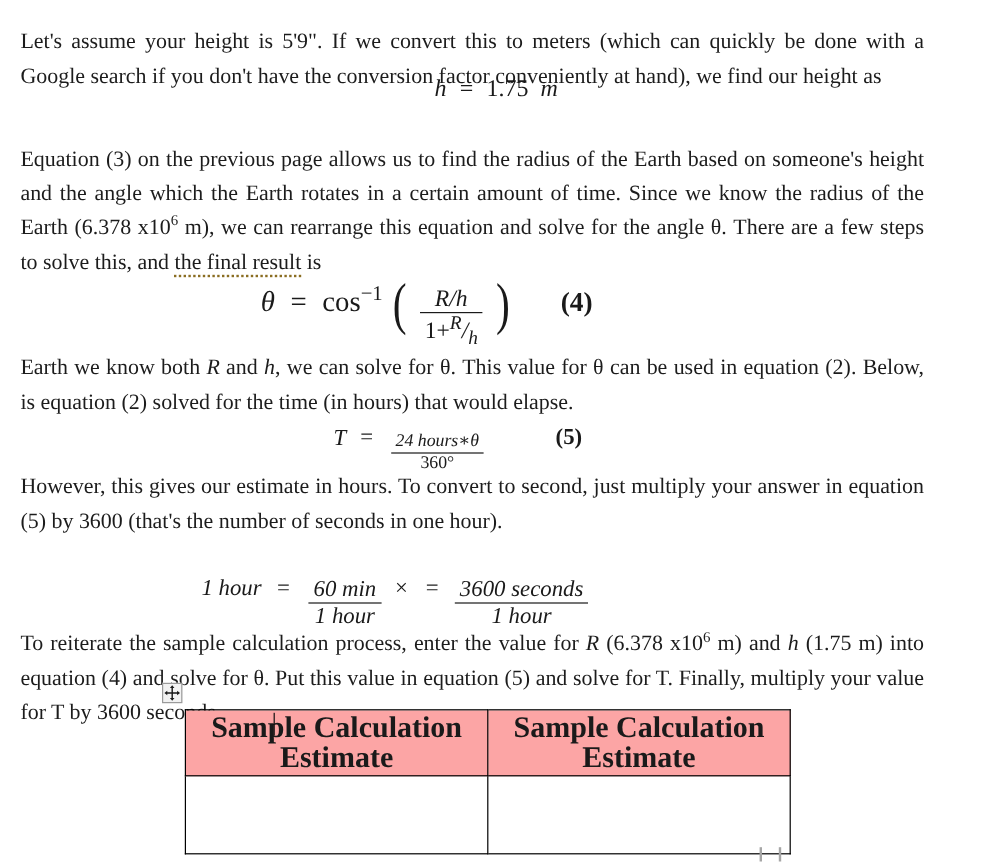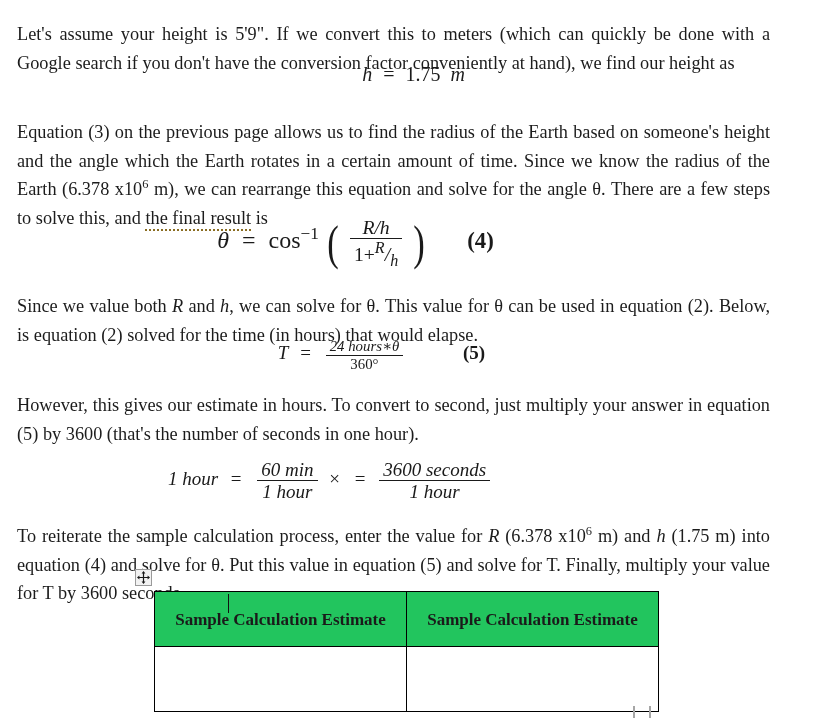--- a/index.html
+++ b/index.html
@@ -39,21 +39,21 @@
   }
   .mathup { font-style: normal; }
   
   .frac {
     display: inline-block;
     vertical-align: middle;
     text-align: center;
     line-height: 1.12;
     margin: 0 3px;
   }
-  .frac > .num { display: block; padding: 0 4px; }
+  .frac > .num { display: block; padding: 0 4px; margin-top: 22px; }
   .frac > .den {
     display: block;
     border-top: 1.4px solid #1a1a1a;
     padding: 0 4px;
   }
   .paren {
     display: inline-block;
     font-size: 2.0em;
     vertical-align: middle;
     font-weight: 300;
@@ -87,23 +87,23 @@
     border-collapse: collapse;
     table-layout: fixed;
   }
   table.calc-table td {
     border: 1.6px solid #000000;
     vertical-align: middle;
     text-align: center;
     padding: 2px 6px;
   }
   table.calc-table td.hdr {
-    background: #22c55e;
+    background: #fca5a5;
     font-weight: bold;
-    font-size: 17px;
+    font-size: 25px;
     line-height: 25px;
     height: 50px;
     width: 239px;
   }
   table.calc-table td.body-cell {
     height: 60px;
     background: #ffffff;
   }
   .move-handle {
     position: absolute;
@@ -165,21 +165,21 @@
       <span class="frac" style="font-size:0.82em;">
         <span class="num mathvar">R/h</span>
         <span class="den"><span class="mathup">1+</span><span class="slashfrac"><sup>R</sup><span>/</span><sub>h</sub></span></span>
       </span>
       <span class="paren">)</span>
       <span class="eqnum" style="margin-left:34px; font-size:0.95em;">(4)</span>
     </span>
   </div>
 
   <div style="position:absolute; left:0; top:277px; width:827px;">
-    <p class="para"><span>Since we value both </span><span class="mathvar">R</span><span> and </span><span class="mathvar">h</span><span>, we can solve for θ. This value for θ can be used in equation (2). Below, is equation (2) solved for the time (in hours) that would elapse.</span></p>
+    <p class="para"><span>Earth we know both </span><span class="mathvar">R</span><span> and </span><span class="mathvar">h</span><span>, we can solve for θ. This value for θ can be used in equation (2). Below, is equation (2) solved for the time (in hours) that would elapse.</span></p>
   </div>
 
   <div class="eq-block" style="position:absolute; left:0; top:338px; width:827px; font-size:19px;">
     <span style="display:inline-block; transform:translateX(-32px);">
       <span class="mathvar">T</span>
       <span class="mathup" style="margin:0 7px;">=</span>
       <span class="frac" style="font-size:0.78em;">
         <span class="num mathvar">24 hours∗θ</span>
         <span class="den mathup" style="font-weight:400;">360°</span>
       </span>

